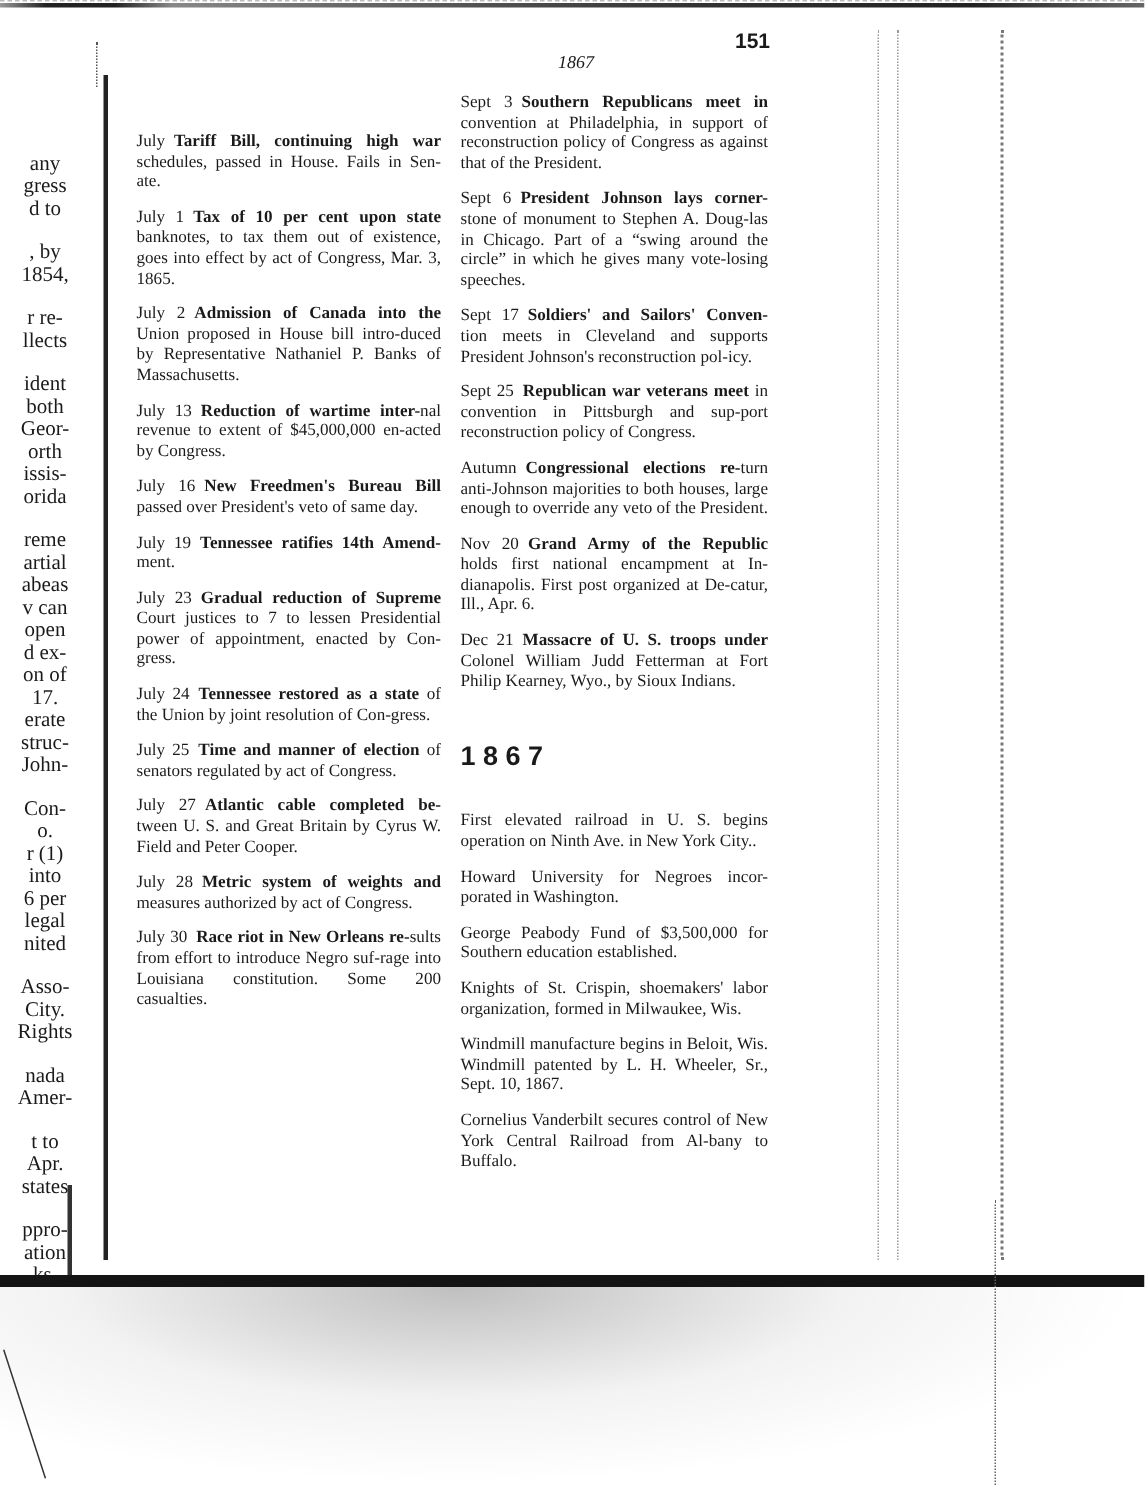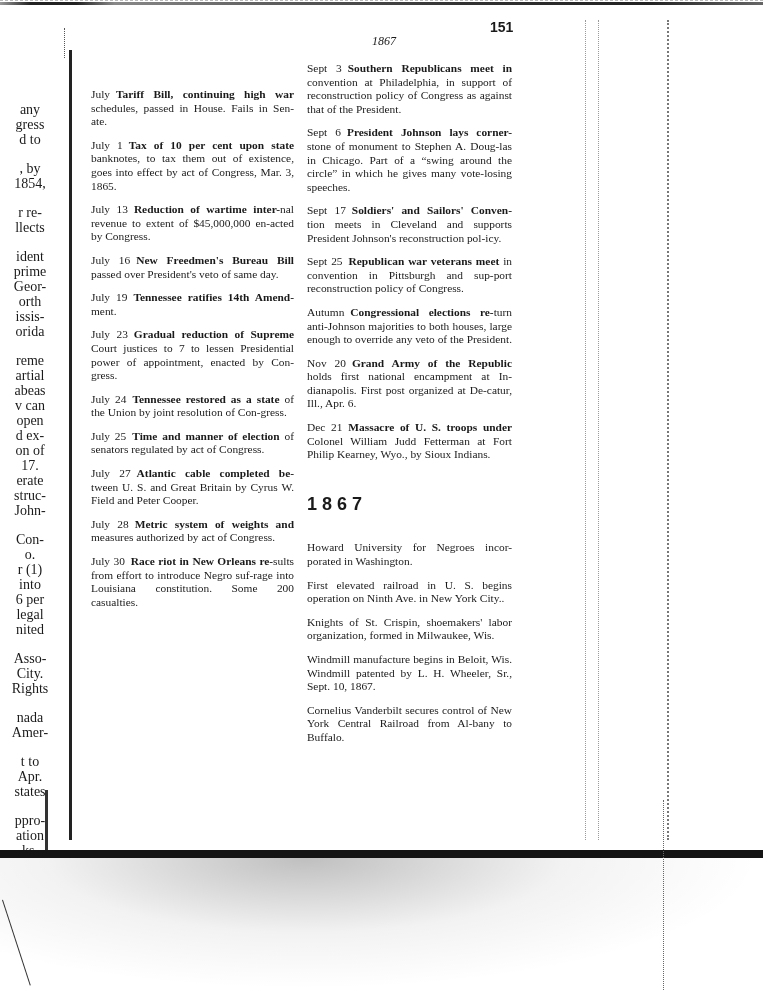--- a/index.html
+++ b/index.html
@@ -103,21 +103,21 @@
     <div class="pl">gress</div>
     <div class="pl">d to</div>
     <div class="gap"></div>
     <div class="pl">, by</div>
     <div class="pl">1854,</div>
     <div class="gap"></div>
     <div class="pl">r re-</div>
     <div class="pl">llects</div>
     <div class="gap"></div>
     <div class="pl">ident</div>
-    <div class="pl">prime</div>
+    <div class="pl">both</div>
     <div class="pl">Geor-</div>
     <div class="pl">orth</div>
     <div class="pl">issis-</div>
     <div class="pl">orida</div>
     <div class="gap"></div>
     <div class="pl">reme</div>
     <div class="pl">artial</div>
     <div class="pl">abeas</div>
     <div class="pl">v can</div>
     <div class="pl">open</div>
@@ -151,20 +151,21 @@
     <div class="pl">ation</div>
     <div class="pl">ks.</div>
   </div>
 
 <div class="running-head">1867</div>
 <div class="page-number">151</div>
 
 <div class="col col-left" id="col-left">
     <div class="entry"><span class="date">July</span><span class="lead">Tariff Bill, continuing high war</span><span class="text"> schedules, passed in House. Fails in Sen-ate.</span></div>
     <div class="entry"><span class="date">July 1</span><span class="lead">Tax of 10 per cent upon state</span><span class="text"> banknotes, to tax them out of existence, goes into effect by act of Congress, Mar. 3, 1865.</span></div>
+    <div class="entry"><span class="date">July 2</span><span class="lead">Admission of Canada into the</span><span class="text"> Union proposed in House bill intro-duced by Representative Nathaniel P. Banks of Massachusetts.</span></div>
     <div class="entry"><span class="date">July 13</span><span class="lead">Reduction of wartime inter-</span><span class="text">nal revenue to extent of $45,000,000 en-acted by Congress.</span></div>
     <div class="entry"><span class="date">July 16</span><span class="lead">New Freedmen's Bureau Bill</span><span class="text"> passed over President's veto of same day.</span></div>
     <div class="entry"><span class="date">July 19</span><span class="lead">Tennessee ratifies 14th Amend-</span><span class="text">ment.</span></div>
     <div class="entry"><span class="date">July 23</span><span class="lead">Gradual reduction of Supreme</span><span class="text"> Court justices to 7 to lessen Presidential power of appointment, enacted by Con-gress.</span></div>
     <div class="entry"><span class="date">July 24</span><span class="lead">Tennessee restored as a state</span><span class="text"> of the Union by joint resolution of Con-gress.</span></div>
     <div class="entry"><span class="date">July 25</span><span class="lead">Time and manner of election</span><span class="text"> of senators regulated by act of Congress.</span></div>
     <div class="entry"><span class="date">July 27</span><span class="lead">Atlantic cable completed be-</span><span class="text">tween U. S. and Great Britain by Cyrus W. Field and Peter Cooper.</span></div>
     <div class="entry"><span class="date">July 28</span><span class="lead">Metric system of weights and</span><span class="text"> measures authorized by act of Congress.</span></div>
     <div class="entry"><span class="date">July 30</span><span class="lead">Race riot in New Orleans re-</span><span class="text">sults from effort to introduce Negro suf-rage into Louisiana constitution. Some 200 casualties.</span></div>
   </div>
@@ -174,22 +175,23 @@
       <div class="entry"><span class="date">Sept 3</span><span class="lead">Southern Republicans meet in</span><span class="text"> convention at Philadelphia, in support of reconstruction policy of Congress as against that of the President.</span></div>
       <div class="entry"><span class="date">Sept 6</span><span class="lead">President Johnson lays corner-</span><span class="text">stone of monument to Stephen A. Doug-las in Chicago. Part of a “swing around the circle” in which he gives many vote-losing speeches.</span></div>
       <div class="entry"><span class="date">Sept 17</span><span class="lead">Soldiers' and Sailors' Conven-</span><span class="text">tion meets in Cleveland and supports President Johnson's reconstruction pol-icy.</span></div>
       <div class="entry"><span class="date">Sept 25</span><span class="lead">Republican war veterans meet</span><span class="text"> in convention in Pittsburgh and sup-port reconstruction policy of Congress.</span></div>
       <div class="entry"><span class="date">Autumn</span><span class="lead">Congressional elections re-</span><span class="text">turn anti-Johnson majorities to both houses, large enough to override any veto of the President.</span></div>
       <div class="entry"><span class="date">Nov 20</span><span class="lead">Grand Army of the Republic</span><span class="text"> holds first national encampment at In-dianapolis. First post organized at De-catur, Ill., Apr. 6.</span></div>
       <div class="entry"><span class="date">Dec 21</span><span class="lead">Massacre of U. S. troops under</span><span class="text"> Colonel William Judd Fetterman at Fort Philip Kearney, Wyo., by Sioux Indians.</span></div>
     </div>
   <div class="year-heading">1867</div>
   <div id="year-entries">
+      <div class="entry">First elevated railroad in U. S. begins operation on Ninth Ave. in New York City..</div>
       <div class="entry">Howard University for Negroes incor-porated in Washington.</div>
-      <div class="entry">First elevated railroad in U. S. begins operation on Ninth Ave. in New York City..</div>
+      <div class="entry">George Peabody Fund of $3,500,000 for Southern education established.</div>
       <div class="entry">Knights of St. Crispin, shoemakers' labor organization, formed in Milwaukee, Wis.</div>
       <div class="entry">Windmill manufacture begins in Beloit, Wis. Windmill patented by L. H. Wheeler, Sr., Sept. 10, 1867.</div>
       <div class="entry">Cornelius Vanderbilt secures control of New York Central Railroad from Al-bany to Buffalo.</div>
     </div>
 </div>
 
 <div class="spine-mark"></div>
 <div class="bottom-band"></div>
 <div class="bottom-shadow"></div>
 <div class="bottom-left-line"></div>

